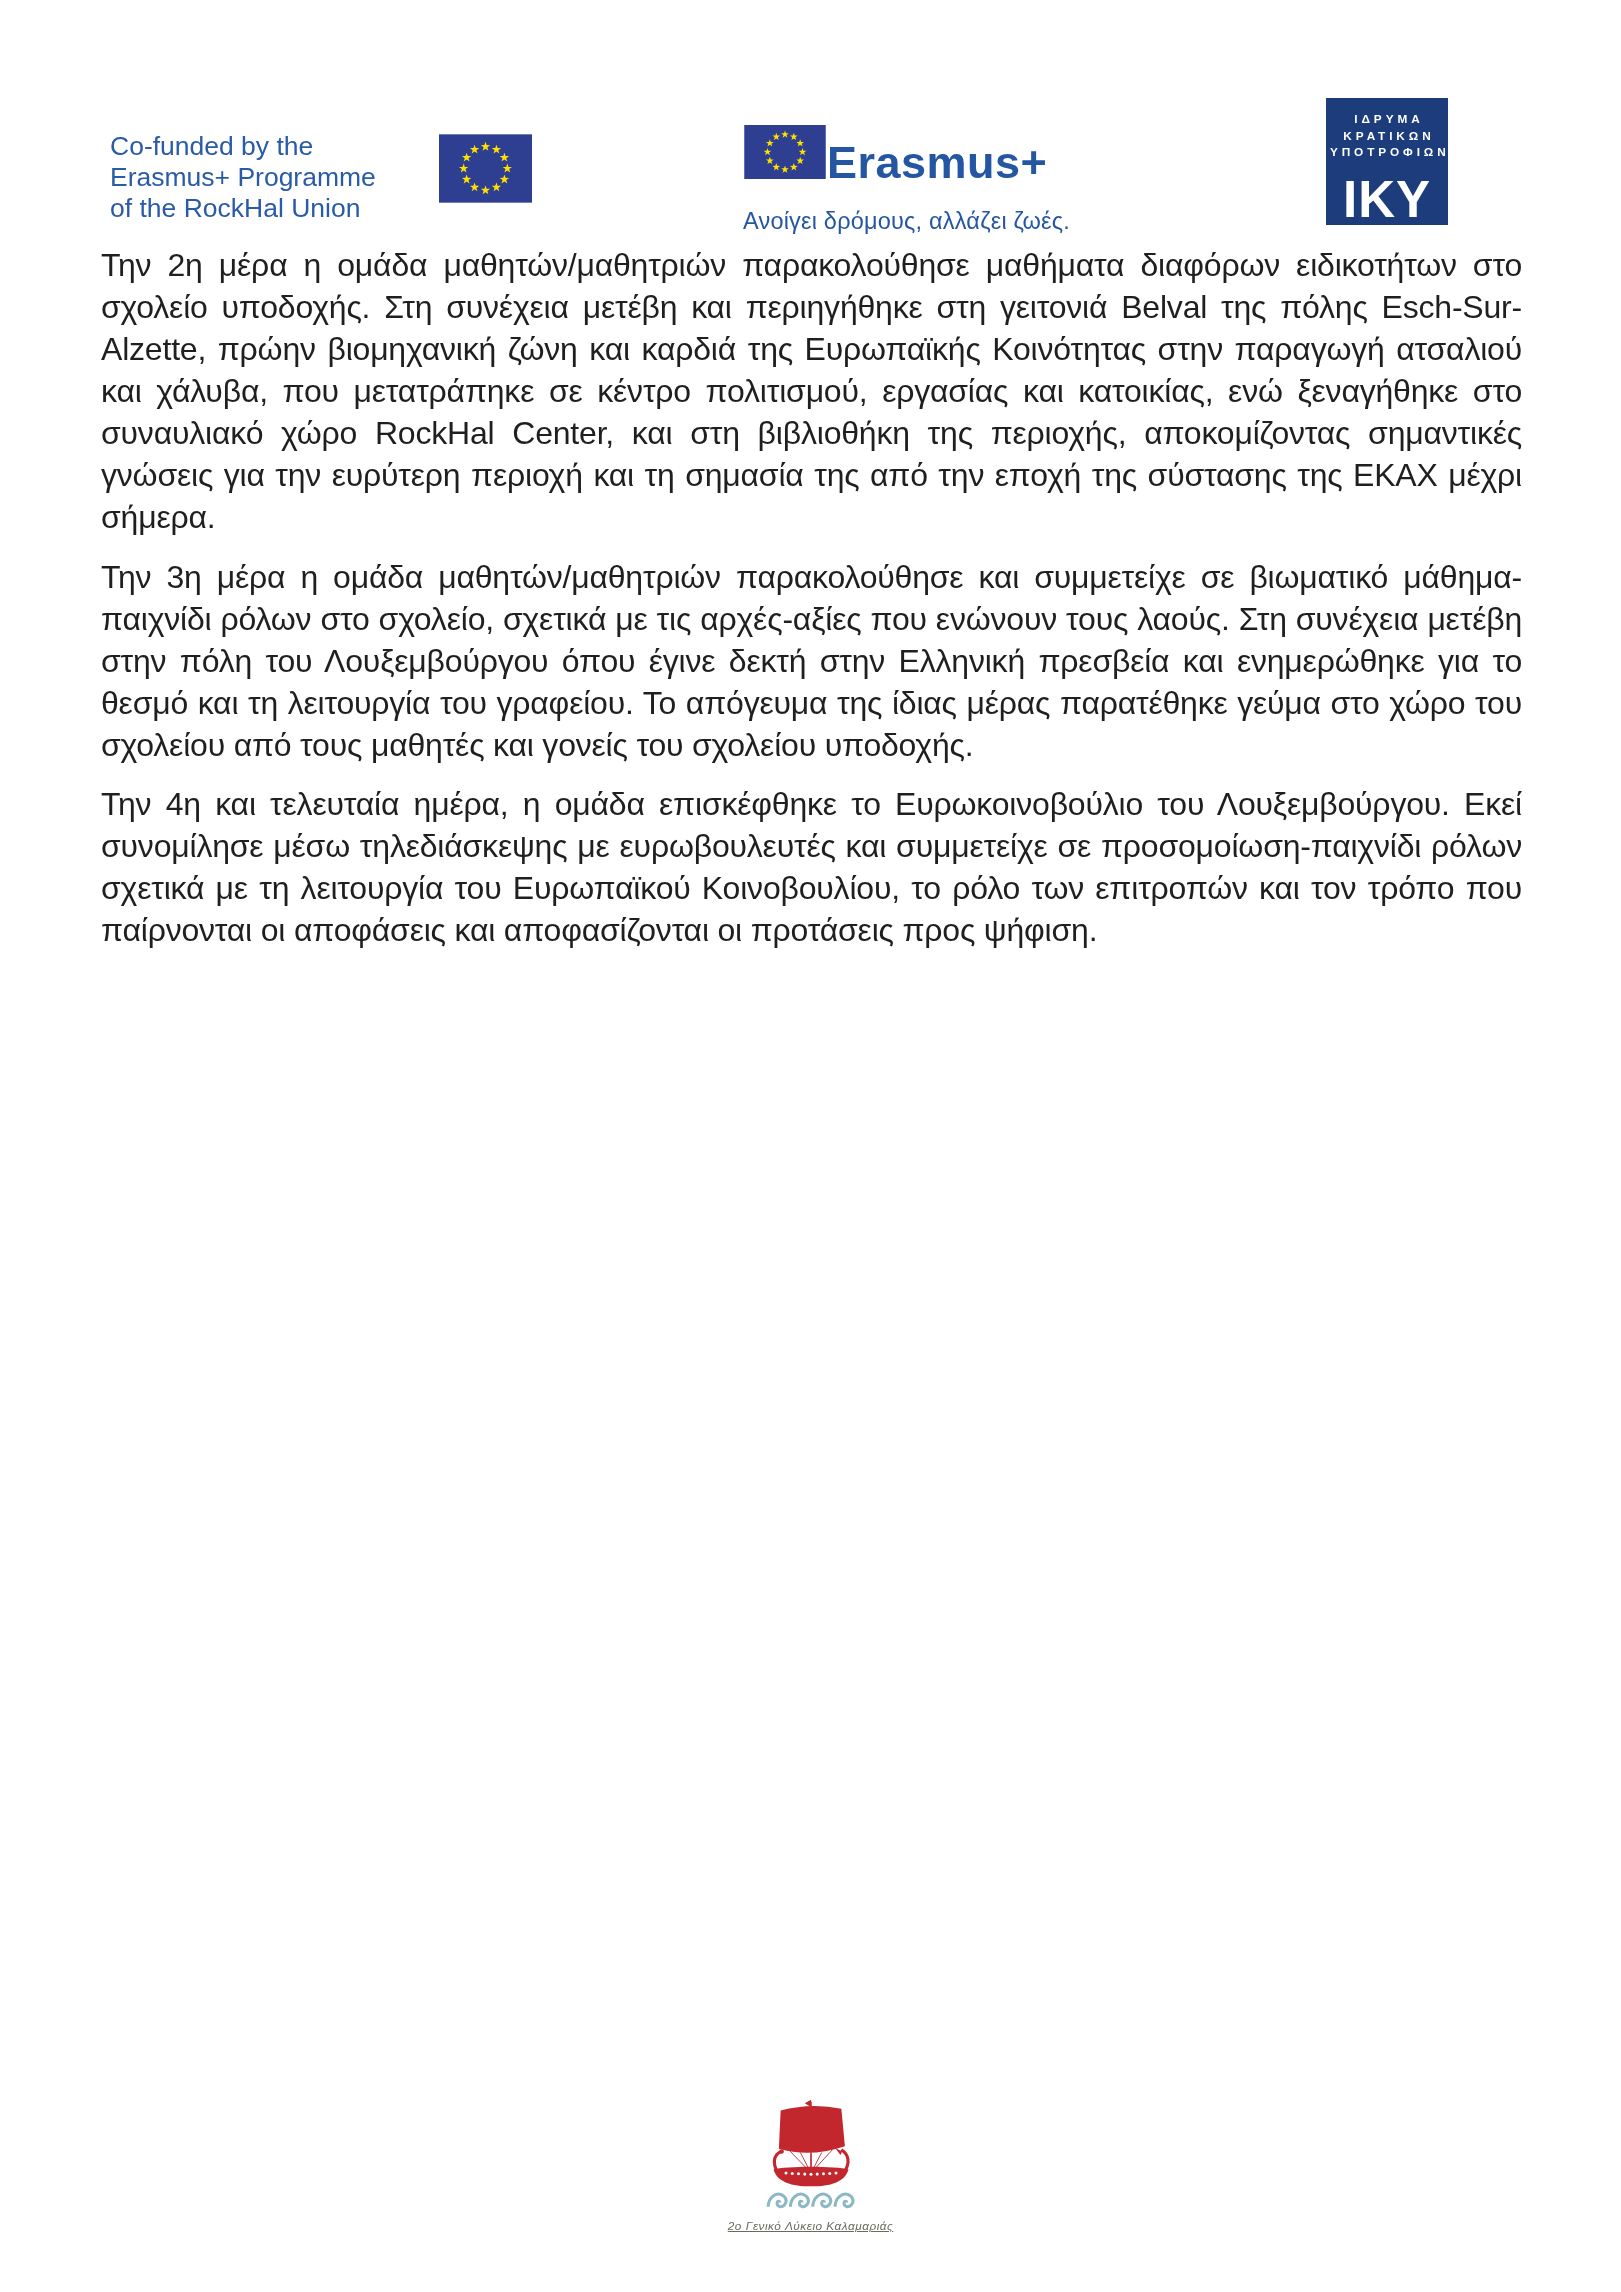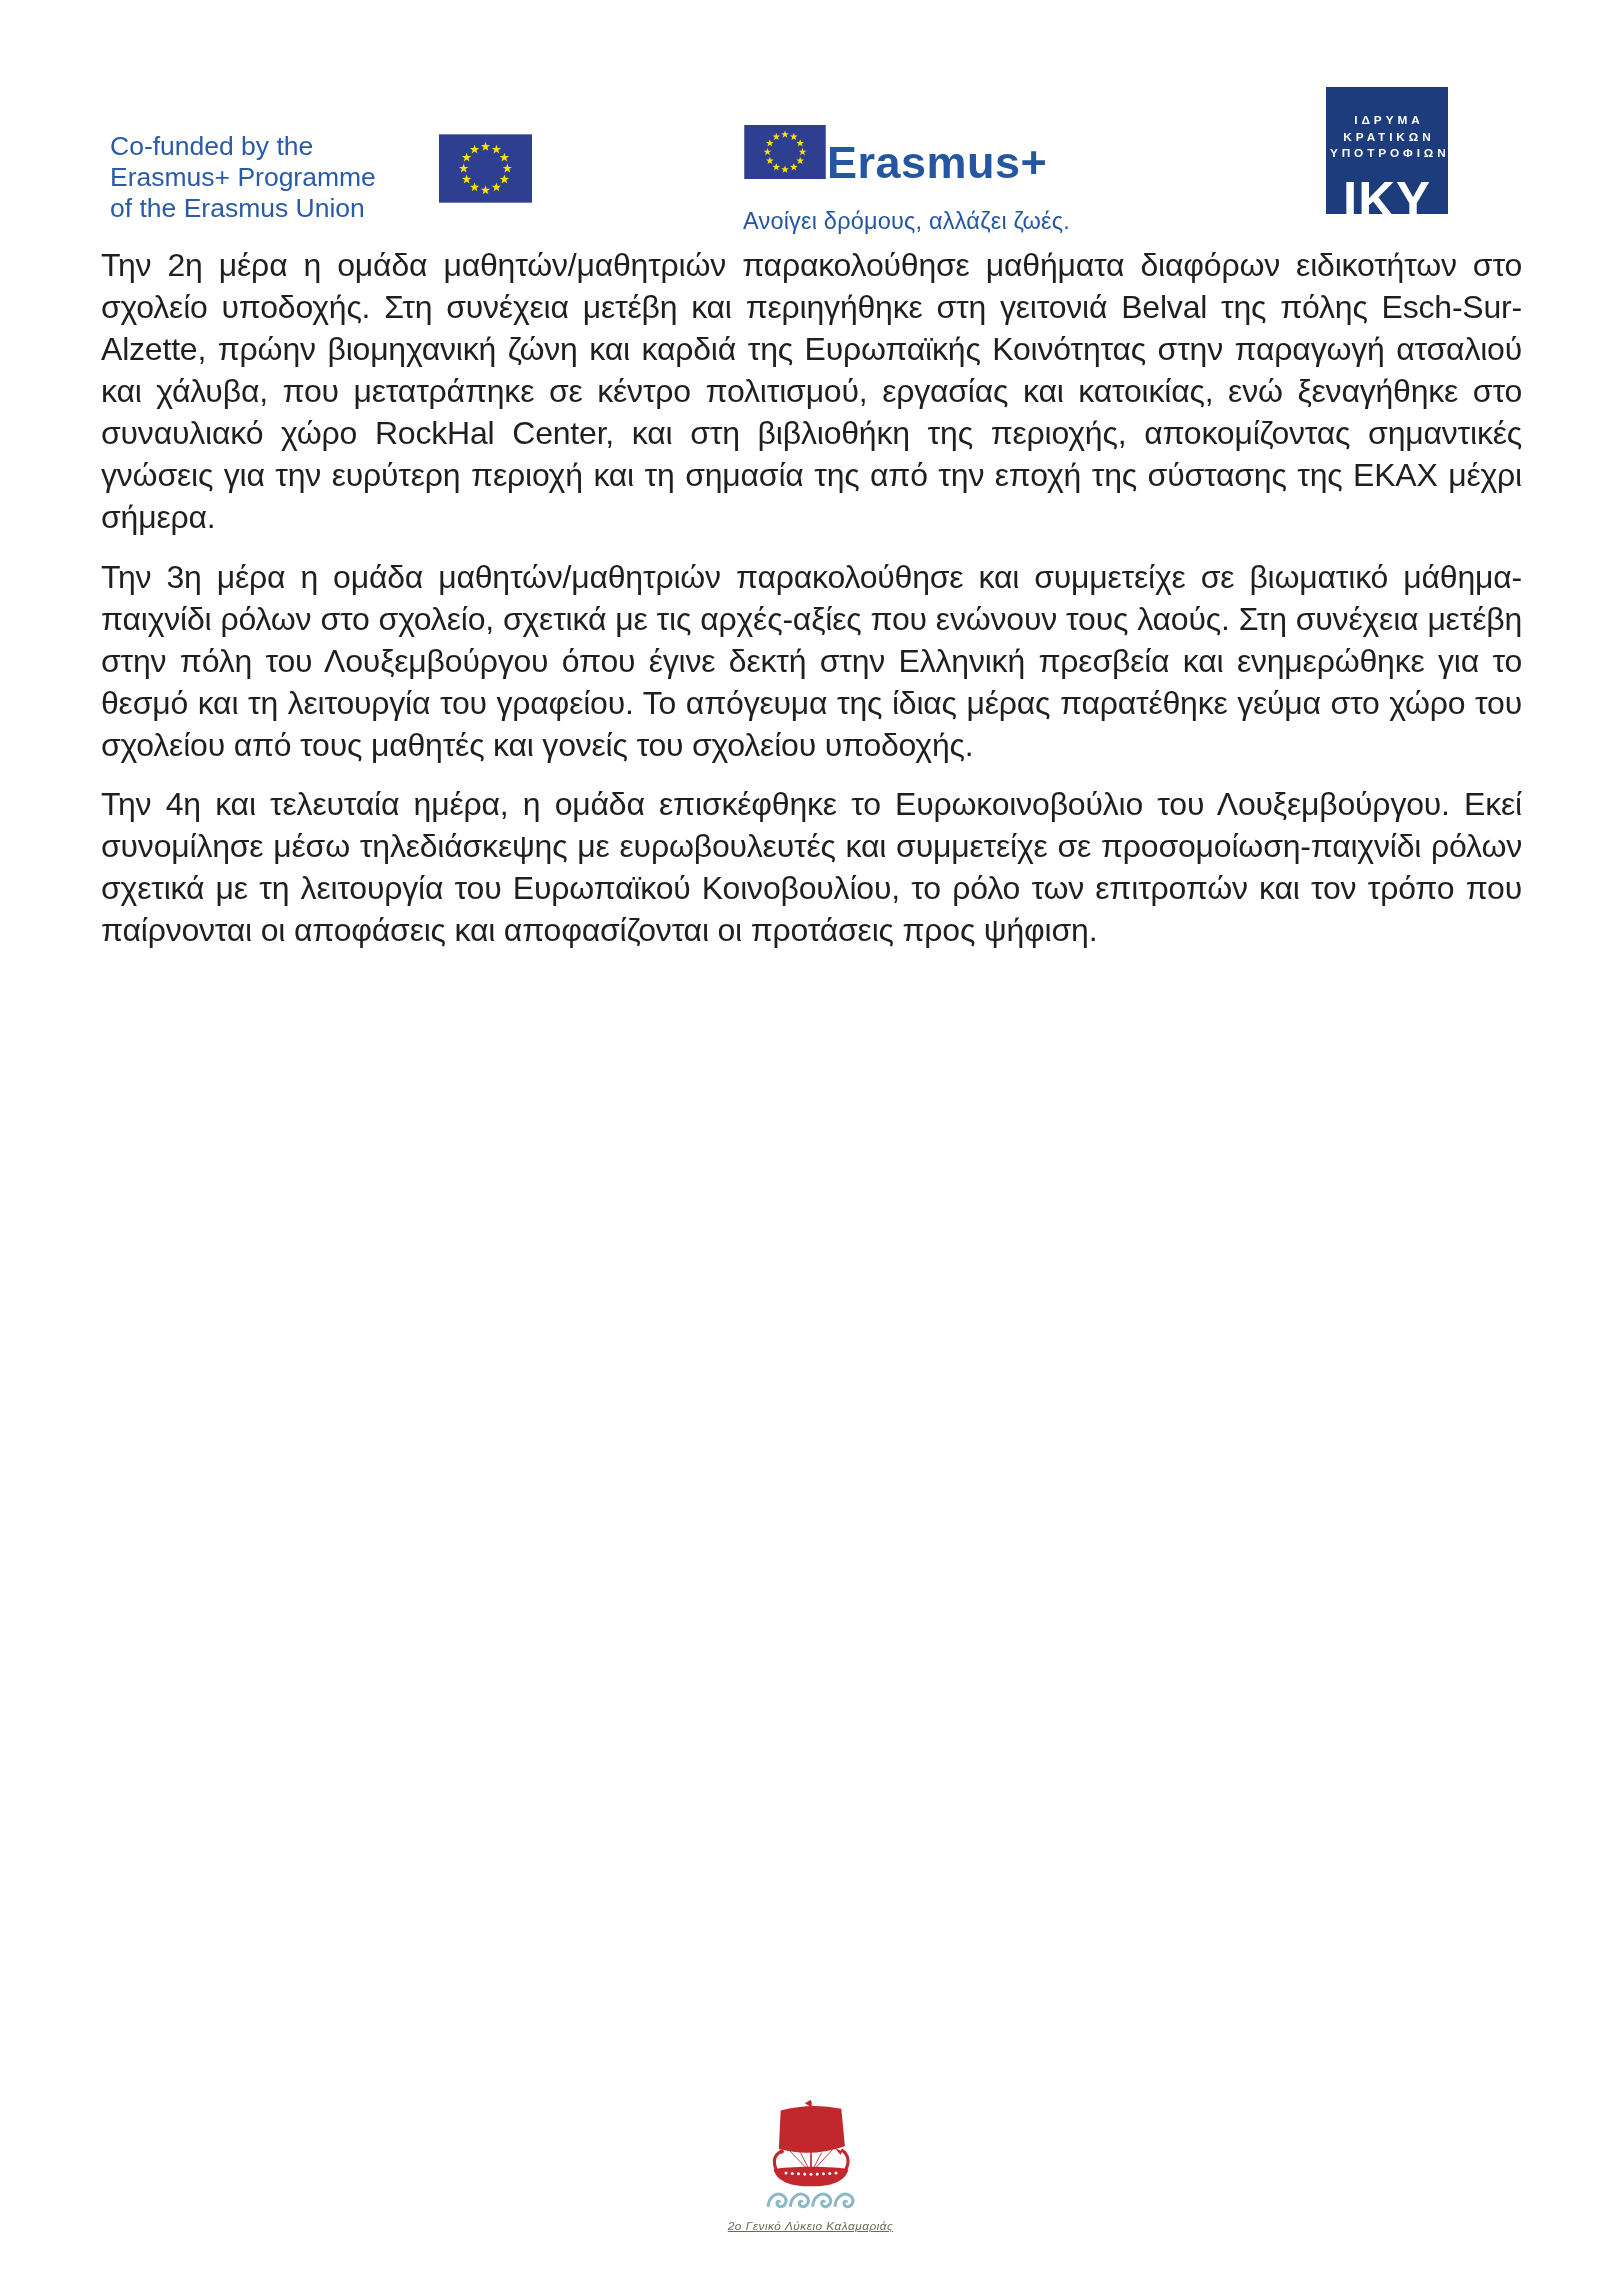--- a/index.html
+++ b/index.html
@@ -47,28 +47,28 @@
   .erasmus-tagline {
     color: #2456a2;
     font-size: 23.5px;
     margin-top: 25px;
     letter-spacing: 0.2px;
   }
 
   .iky {
     position: absolute;
     left: 1326px;
-    top: 87px;
+    top: 98px;
     width: 122px;
     height: 127px;
     background: #1d3c7c;
     color: #ffffff;
     text-align: center;
     box-sizing: border-box;
-    padding-top: 25px;
+    padding-top: 13px;
   }
   .iky-line {
     font-size: 11.8px;
     font-weight: bold;
     letter-spacing: 3.9px;
     line-height: 16.7px;
     text-indent: 3.9px; 
   }
   .iky-acronym {
     font-size: 51px;
@@ -114,21 +114,21 @@
 </style>
 </head>
 <body>
 
 <div class="page">
 
   <div class="cofunded">
     <div class="cofunded-text">
       <div>Co-funded by the</div>
       <div>Erasmus+ Programme</div>
-      <div>of the Erasmus Union</div>
+      <div>of the RockHal Union</div>
     </div>
     <span class="flag">
       <svg width="93" height="71" viewBox="0 0 98 72">
         <defs>
           <path id="star1" d="M0,-4.5 L1.06,-1.46 4.28,-1.39 1.71,0.56 2.65,3.64 0,1.8 -2.65,3.64 -1.71,0.56 -4.28,-1.39 -1.06,-1.46 Z" fill="#ffe000"></path>
         </defs>
         <rect width="98" height="72" fill="#2e3f92"></rect>
         <use href="#star1" transform="translate(49,13) scale(1.15)"></use>
         <use href="#star1" transform="translate(60.5,16.1) scale(1.15)"></use>
         <use href="#star1" transform="translate(68.9,24.5) scale(1.15)"></use>

